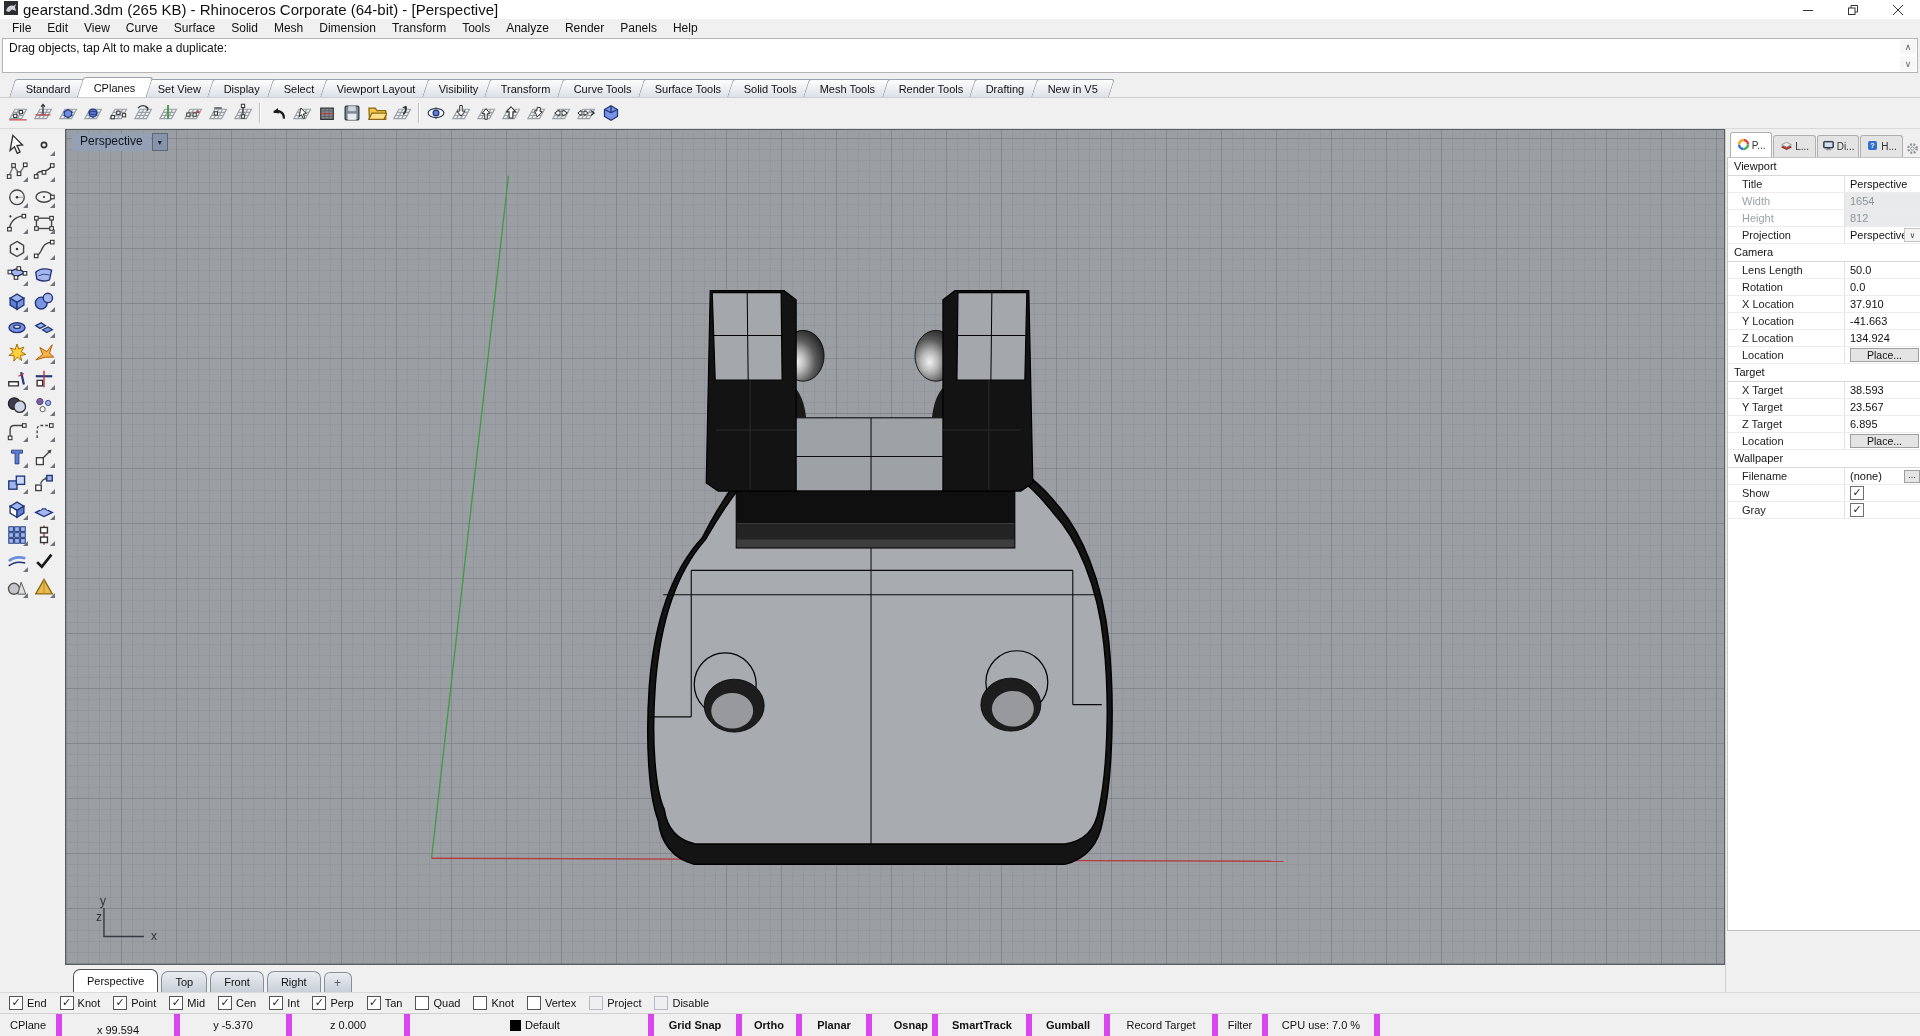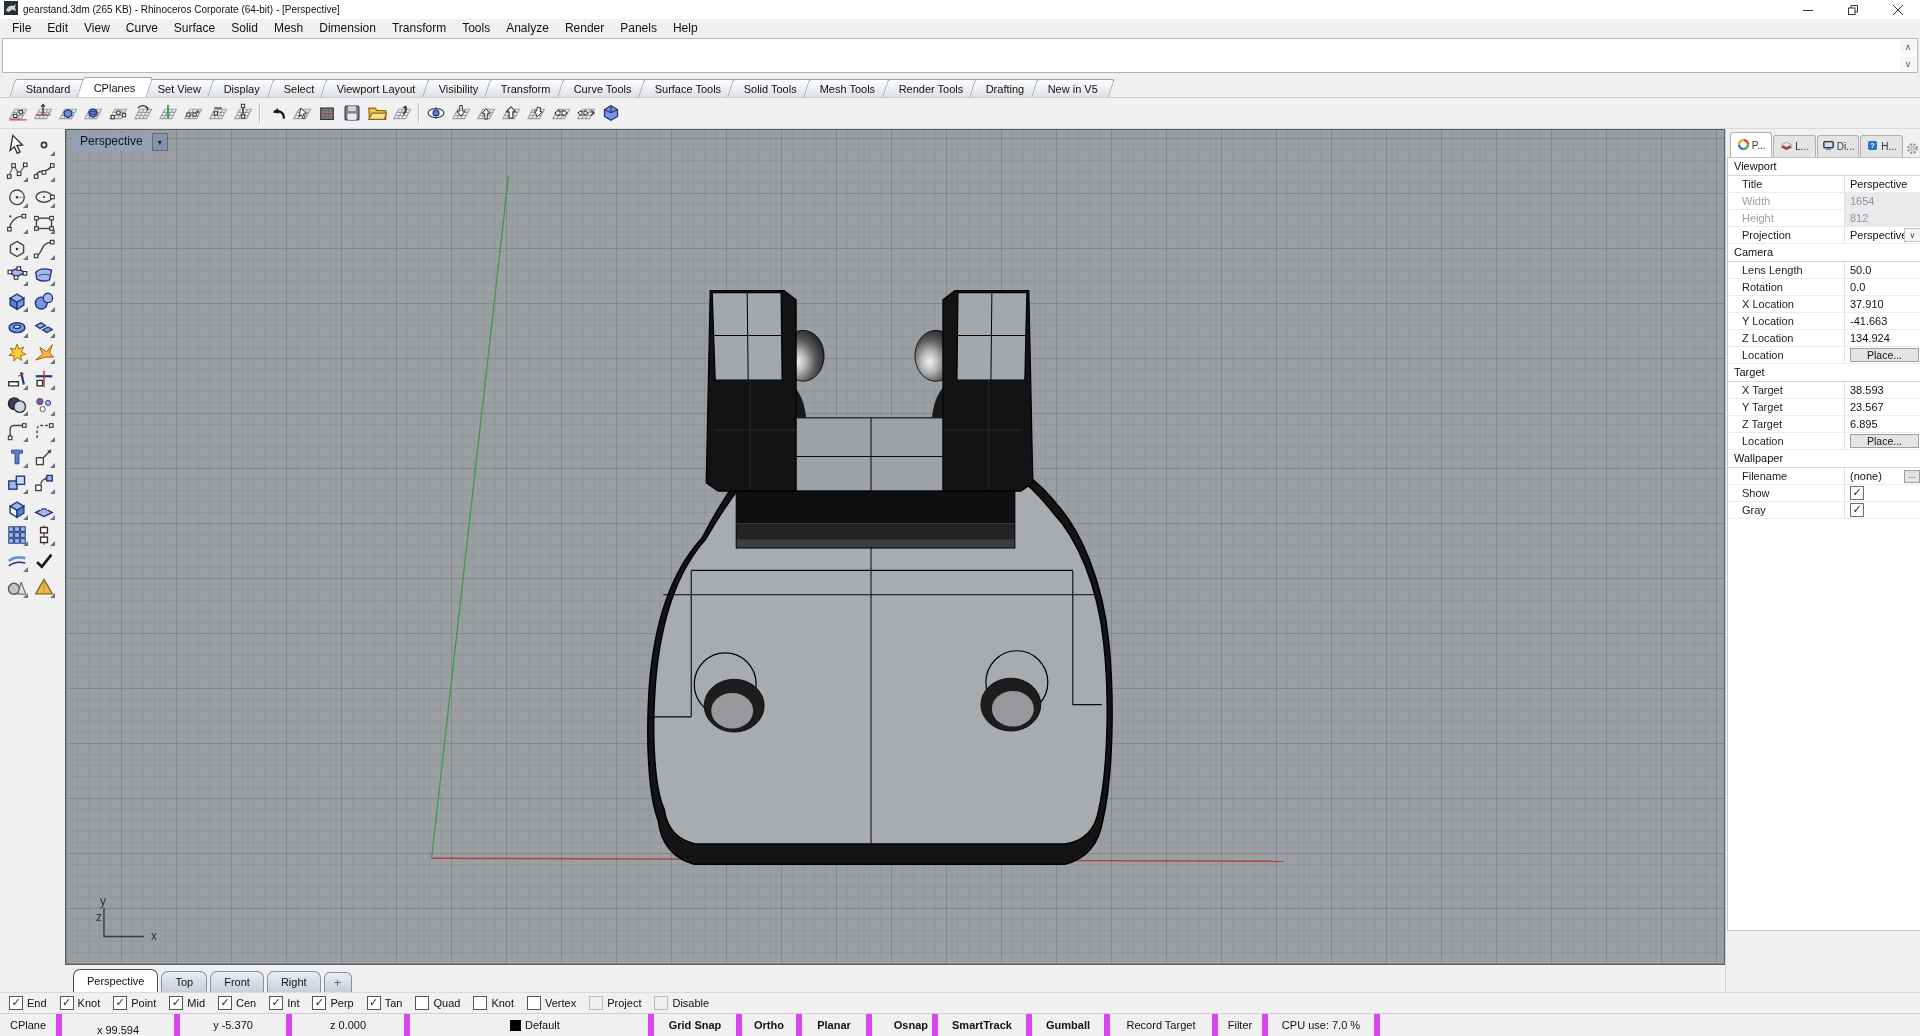--- a/index.html
+++ b/index.html
@@ -1,20 +1,20 @@
 <!DOCTYPE html>
 <html><head>
 <meta charset="utf-8">
 <style>
   html,body{margin:0;padding:0;width:1920px;height:1036px;overflow:hidden;
     font-family:"Liberation Sans",sans-serif;font-size:12px;color:#111;background:#f0f0f0;}
   #app{display:flex;flex-direction:column;width:1920px;height:1036px;}
   
   #titlebar{height:19px;background:#ffffff;display:flex;align-items:center;gap:5px;padding-left:4px;flex:0 0 auto;}
-  #titlebar .title{font-size:10px;color:#111;}
+  #titlebar .title{font-size:15px;color:#111;}
   .winbtns{margin-left:auto;display:flex;height:100%;}
   .winbtn{width:45px;display:flex;align-items:center;justify-content:center;cursor:default;}
   
   #menubar{height:18px;display:flex;align-items:center;padding-left:4px;background:#f0f0f0;flex:0 0 auto;}
   .menu-item{padding:1px 8px;font-size:12px;}
   
   #histbox{height:31px;margin:1px 2px 0;background:#fff;border:1px solid #b4b4b4;position:relative;
     padding:2px 22px 0 6px;font-size:12px;flex:0 0 auto;}
   #cmdbox{height:16px;margin:1px 2px 0;background:#fff;border:1px solid #b4b4b4;display:flex;align-items:center;
     padding:0 22px 0 6px;font-weight:bold;position:relative;flex:0 0 auto;}
@@ -137,20 +137,21 @@
       <div class="menu-item">Dimension</div>
       <div class="menu-item">Transform</div>
       <div class="menu-item">Tools</div>
       <div class="menu-item">Analyze</div>
       <div class="menu-item">Render</div>
       <div class="menu-item">Panels</div>
       <div class="menu-item">Help</div>
     </div>
 
   <div id="histbox">
+    <div>Drag objects, tap Alt to make a duplicate:</div>
     <div class="scrollcol">
       <div class="sarrow">∧</div>
       <div class="sarrow">∨</div>
     </div>
   </div>
 
 
   <div id="tabbar">
       <div class="rtab">
         <span>Standard</span>

